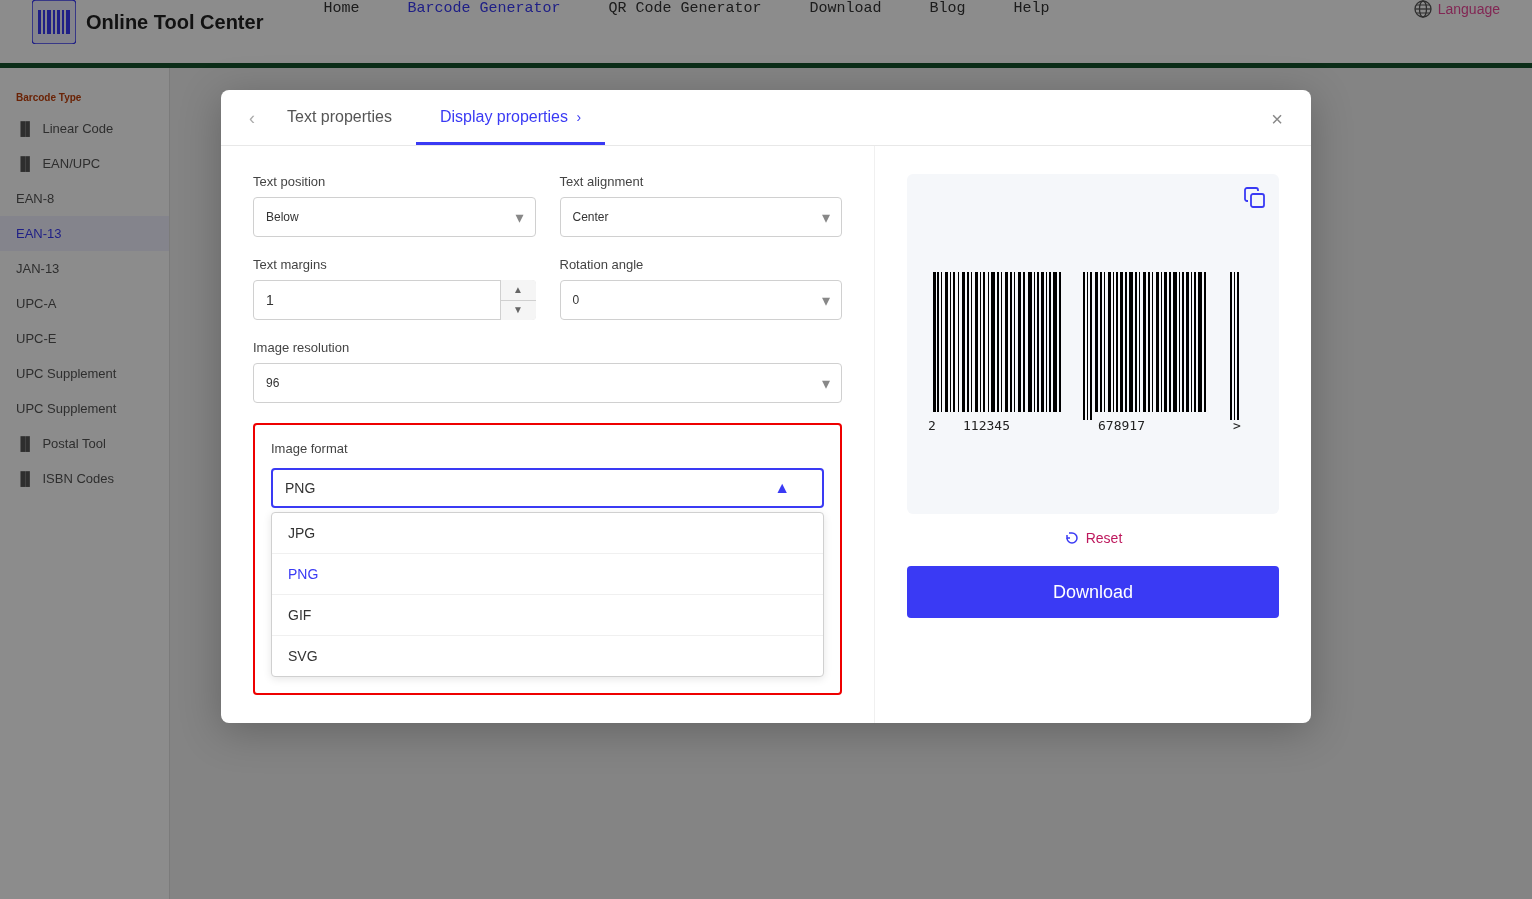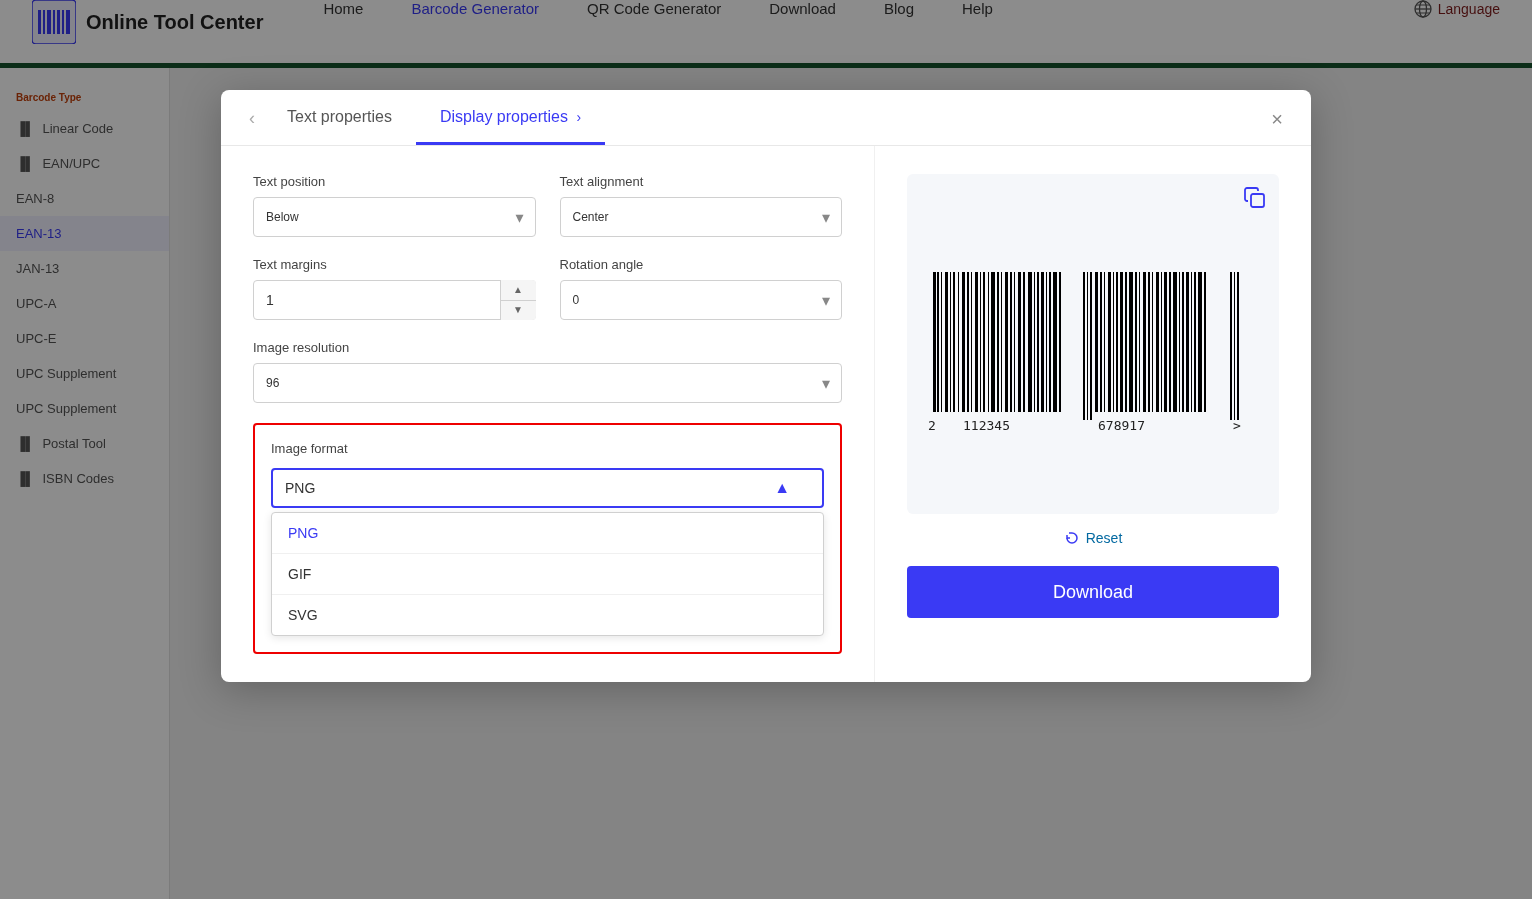--- a/index.html
+++ b/index.html
@@ -40,31 +40,32 @@
     .navbar-links {
       display: flex;
       gap: 48px;
       flex: 1;
     }
     .navbar-link {
       font-size: 15px;
       color: #333;
       text-decoration: none;
       cursor: pointer;
+      font-family: Liberation Mono, monospace;
     }
     .navbar-link.active {
       color: #3a3af4;
       font-weight: 500;
     }
     .navbar-lang {
       display: flex;
       align-items: center;
       gap: 6px;
       font-size: 14px;
-      color: #7f1d1d;
+      color: #ec4899;
       cursor: pointer;
     }
 
     
     .bg-page {
       position: absolute;
       top: 68px;
       left: 0;
       right: 0;
       bottom: 0;
@@ -347,21 +348,21 @@
     .barcode-svg-container {
       width: 100%;
       display: flex;
       flex-direction: column;
       align-items: center;
     }
     .reset-btn {
       display: flex;
       align-items: flex-start;
       gap: 6px;
-      color: #0369a1;
+      color: #be185d;
       font-size: 14px;
       cursor: pointer;
       background: none;
       border: none;
       margin-top: 16px;
     }
     .download-btn {
       width: 100%;
       background: #3a3af4;
       color: #fff;
@@ -545,20 +546,21 @@
 
         <div class="image-format-section">
           <span class="image-format-label">Image format</span>
 
           <div class="format-select-active">
             <span>PNG</span>
             <span style="color:#3a3af4; font-size:16px;">▲</span>
           </div>
 
           <div class="format-dropdown">
+            <div class="format-option">JPG</div>
             <div class="format-option selected">PNG</div>
             <div class="format-option">GIF</div>
             <div class="format-option">SVG</div>
           </div>
         </div>
       </div>
 
       <div class="modal-right">
         <div class="barcode-preview">
           <div class="copy-icon">

